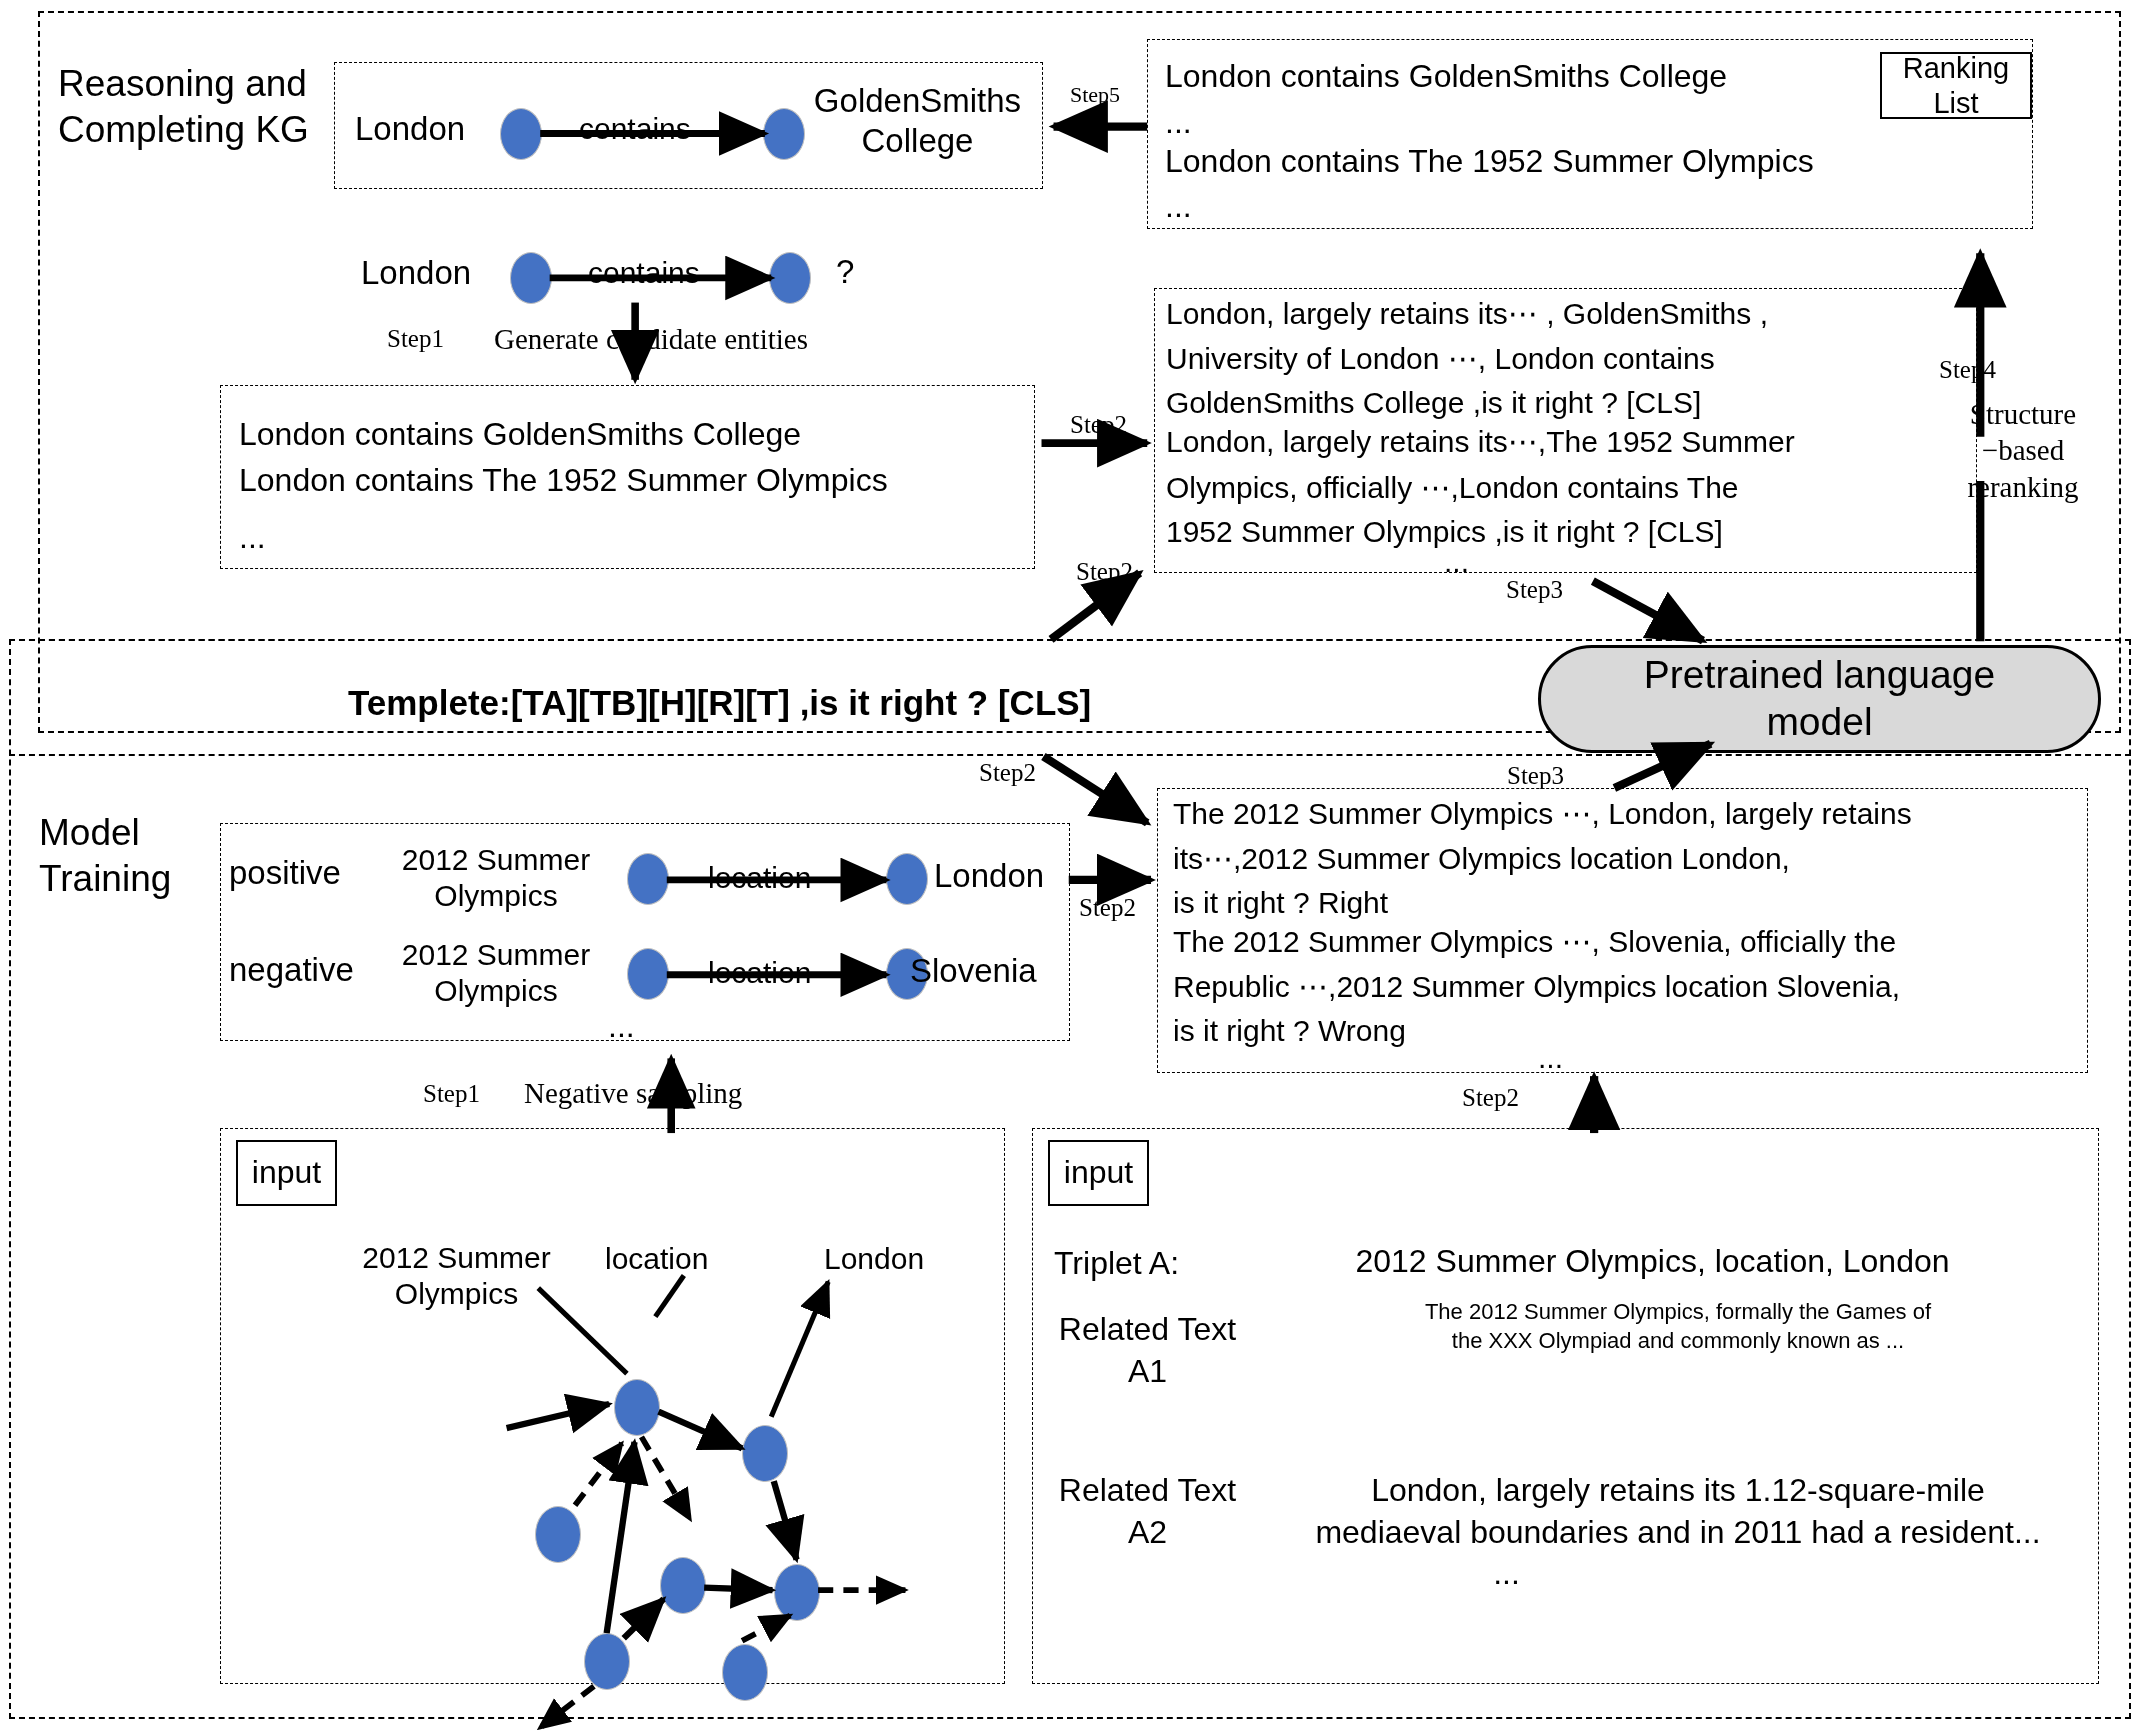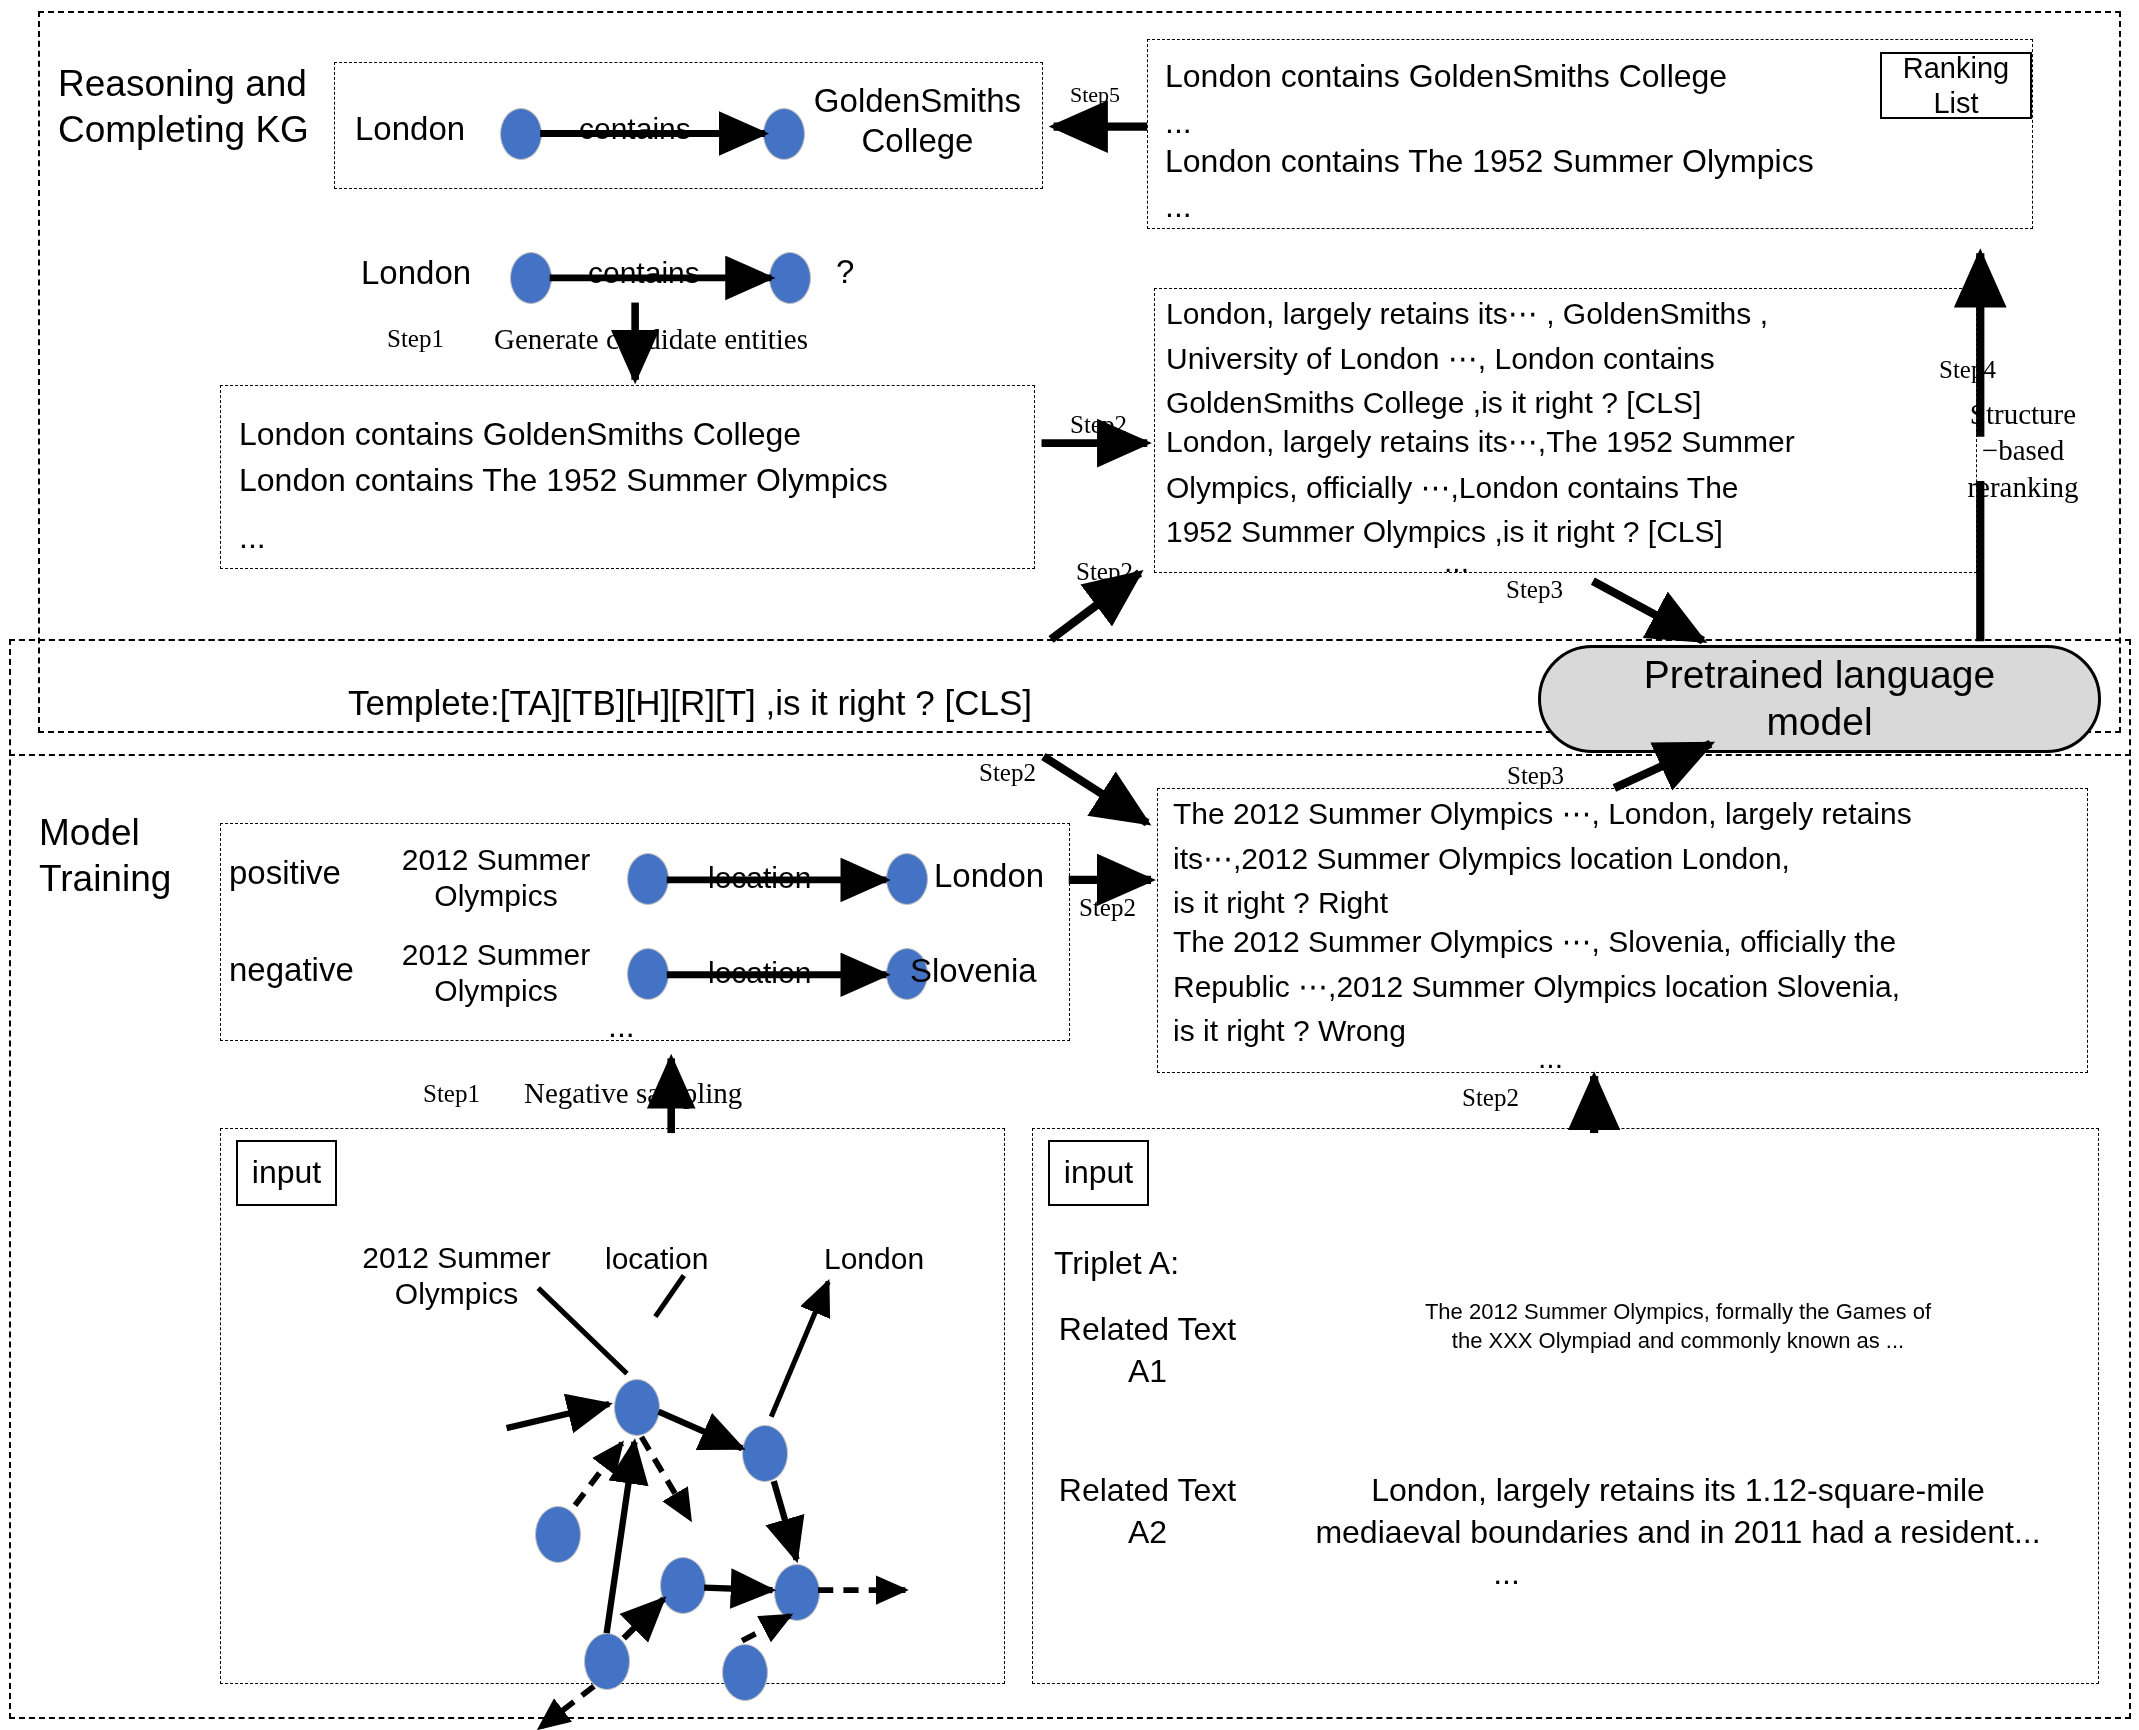--- a/index.html
+++ b/index.html
@@ -102,21 +102,21 @@
   <div class="abs txt mono-step nowrap" style="left:1070px; top:410px; font-size:25px;">Step2</div>
   <div class="abs txt mono-step nowrap" style="left:1076px; top:557px; font-size:25px;">Step2</div>
   <div class="abs txt mono-step nowrap" style="left:1506px; top:575px; font-size:25px;">Step3</div>
   <div class="abs txt mono-step nowrap" style="left:1070px; top:82px; font-size:22px;">Step5</div>
 
   <div class="abs txt mono-step nowrap" style="left:1939px; top:355px; font-size:25px;">Step4</div>
   <div class="abs txt mono-step center" style="left:1944px; top:396px; width:158px; font-size:29px; line-height:1.25;">Structure
 −based
 reranking</div>
 
-  <div class="abs txt sans nowrap" style="left:348px; top:682px; font-size:35px;">Templete:[TA][TB][H][R][T] ,is it right ?  [CLS]</div>
+  <div class="abs txt sans nowrap" style="left:348px; top:682px; font-size:35px;font-weight:bold;">Templete:[TA][TB][H][R][T] ,is it right ?  [CLS]</div>
 
   <div class="abs plm" style="left:1538px; top:645px; width:563px; height:108px;">
     <span class="txt sans center" style="font-size:39px; line-height:1.2;">Pretrained language
 model</span>
   </div>
 
   <div class="abs txt mono-step nowrap" style="left:1507px; top:761px; font-size:25px;">Step3</div>
   <div class="abs txt mono-step nowrap" style="left:979px; top:758px; font-size:25px;">Step2</div>
 
   <div class="abs dash-thin" style="left:220px; top:823px; width:850px; height:218px;"></div>
@@ -174,20 +174,21 @@
   <div class="abs node" style="left:584px; top:1633px; width:46px; height:57px;"></div>
   <div class="abs node" style="left:722px; top:1644px; width:46px; height:57px;"></div>
 
   <div class="abs dash-thin" style="left:1032px; top:1128px; width:1067px; height:556px;"></div>
 
   <div class="abs boxlabel" style="left:1048px; top:1140px; width:101px; height:66px;">
     <span class="txt sans" style="font-size:32px;">input</span>
   </div>
 
   <div class="abs txt sans nowrap" style="left:1054px; top:1244px; font-size:32px;">Triplet A:</div>
+  <div class="abs txt sans center" style="left:1260px; top:1242px; width:785px; font-size:32px; line-height:1.24;">2012 Summer Olympics, location, London</div>
 
   <div class="abs txt sans center" style="left:1040px; top:1309px; width:215px; font-size:32px; line-height:1.30;">Related Text
 A1</div>
   <div class="abs txt sans center" style="left:1257px; top:1297px; width:842px; font-size:22px; line-height:1.32;">The 2012 Summer Olympics, formally the Games of
 the XXX Olympiad and commonly known as ...</div>
 
   <div class="abs txt sans center" style="left:1040px; top:1470px; width:215px; font-size:32px; line-height:1.30;">Related Text
 A2</div>
   <div class="abs txt sans center" style="left:1257px; top:1469px; width:842px; font-size:32px; line-height:1.32;">London, largely retains its 1.12-square-mile
 mediaeval boundaries and in 2011 had a resident...</div>

